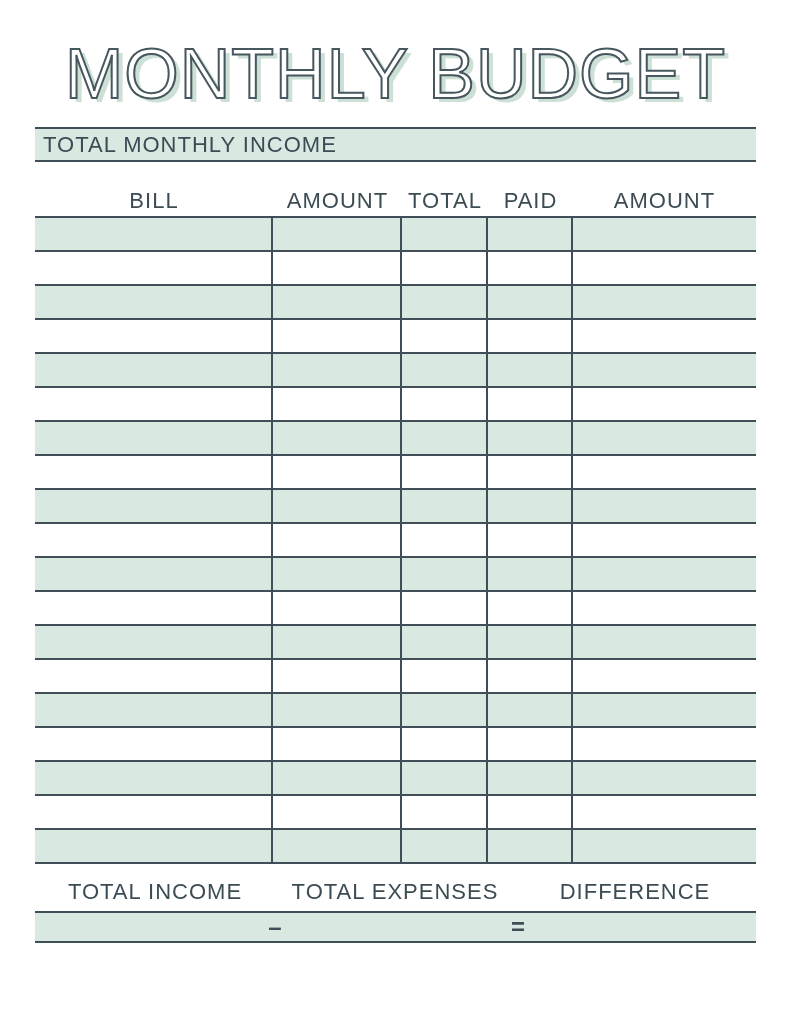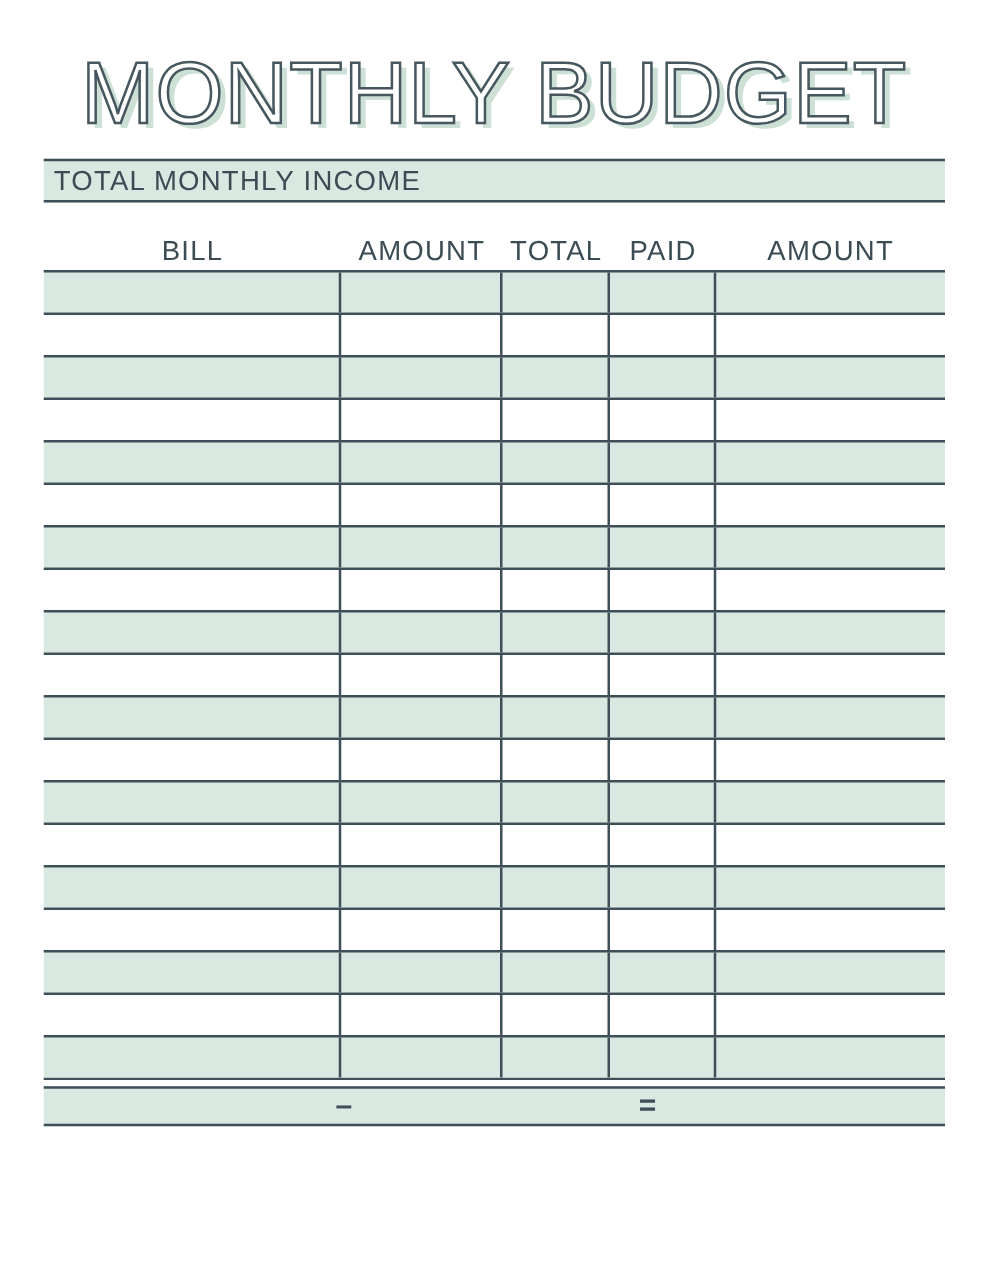--- a/index.html
+++ b/index.html
@@ -236,20 +236,25 @@
       </div>
       <div class="trow mint">
         <div class="cell"></div>
         <div class="cell"></div>
         <div class="cell"></div>
         <div class="cell"></div>
         <div class="cell"></div>
       </div>
     </div>
 
+  <div class="summary-labels">
+    <span>TOTAL INCOME</span>
+    <span>TOTAL EXPENSES</span>
+    <span>DIFFERENCE</span>
+  </div>
 
   <div class="summary-bar">
     <div class="slot"></div>
     <div class="slot"></div>
     <div class="slot"></div>
     <span class="op minus">–</span>
     <span class="op equals">=</span>
   </div>
 
 </div>

